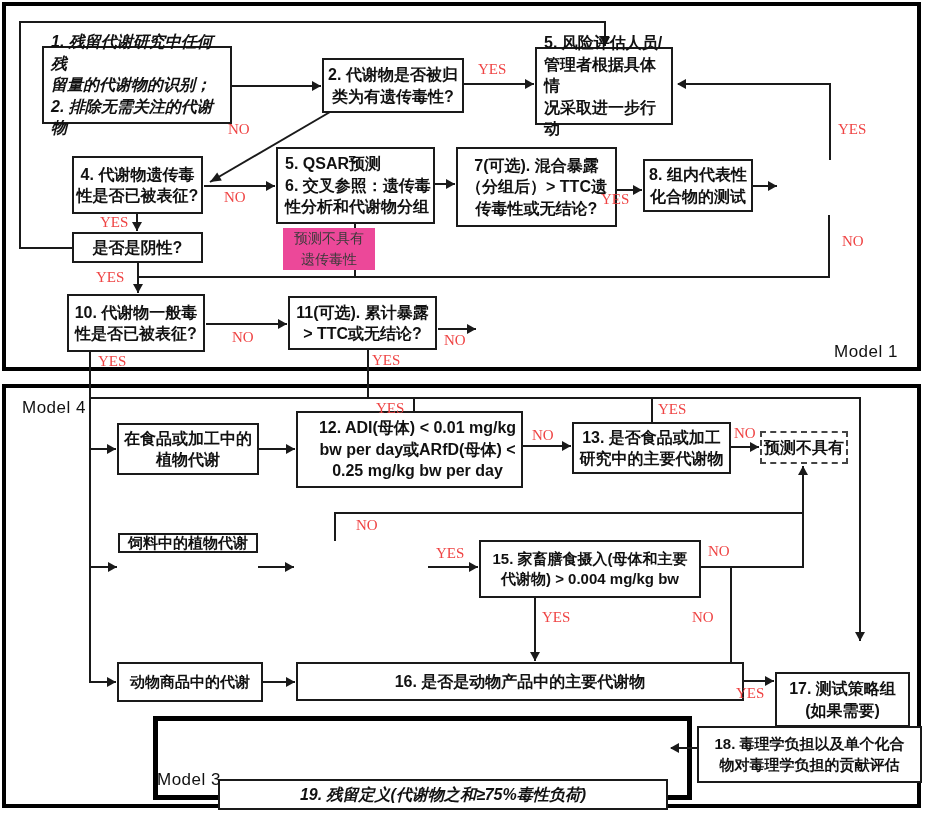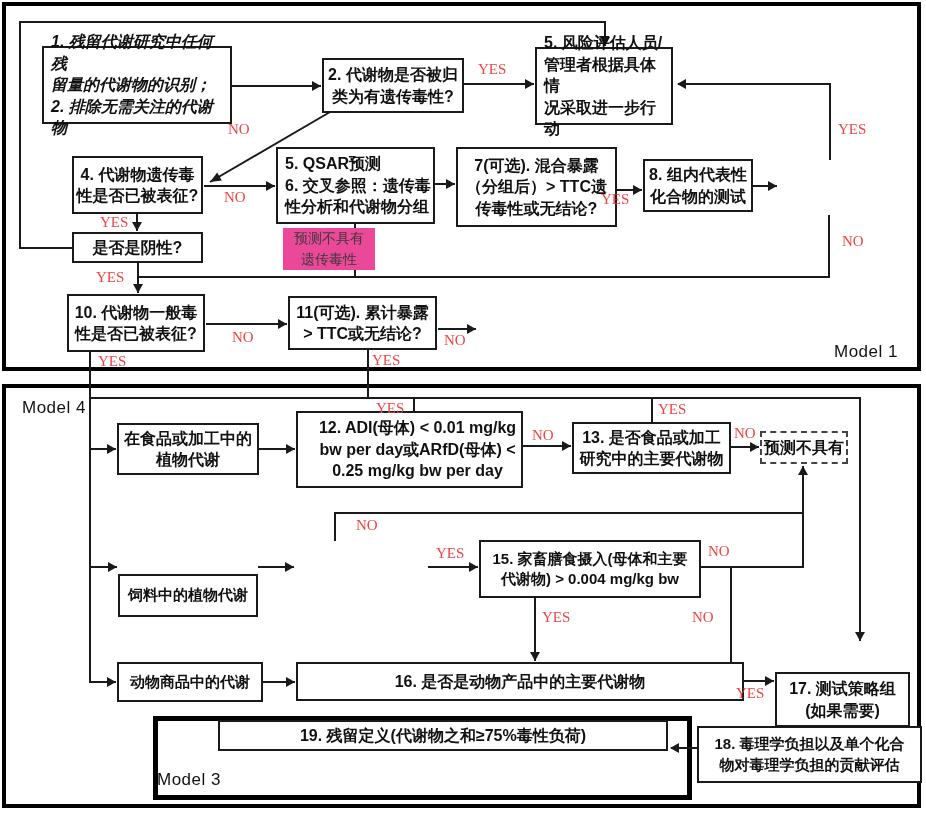--- a/index.html
+++ b/index.html
@@ -145,31 +145,31 @@
 &gt; TTC或无结论?</div>
 
   <div class="node" style="left:117px;top:423px;width:142px;height:52px;">在食品或加工中的
 植物代谢</div>
   <div class="node" style="left:296px;top:411px;width:227px;height:77px;padding-left:18px;">12. ADI(母体) &lt; 0.01 mg/kg
 bw per day或ARfD(母体) &lt;
 0.25 mg/kg bw per day</div>
   <div class="node" style="left:572px;top:422px;width:159px;height:52px;">13. 是否食品或加工
 研究中的主要代谢物</div>
   <div class="node dashed" style="left:760px;top:431px;width:88px;height:33px;">预测不具有</div>
-  <div class="node f15" style="left:118px;top:574px;width:140px;height:43px;">饲料中的植物代谢</div>
+  <div class="node f15" style="left:118px;top:533px;width:140px;height:20px;">饲料中的植物代谢</div>
   <div class="node f15" style="left:479px;top:540px;width:222px;height:58px;">15. 家畜膳食摄入(母体和主要
 代谢物) &gt; 0.004 mg/kg bw</div>
   <div class="node f15" style="left:117px;top:662px;width:146px;height:40px;">动物商品中的代谢</div>
   <div class="node" style="left:296px;top:662px;width:448px;height:39px;">16. 是否是动物产品中的主要代谢物</div>
   <div class="node" style="left:775px;top:672px;width:135px;height:55px;">17. 测试策略组
 (如果需要)</div>
   <div class="node f15" style="left:697px;top:726px;width:225px;height:57px;">18. 毒理学负担以及单个化合
 物对毒理学负担的贡献评估</div>
 
-  <div class="node" style="left:218px;top:720px;width:450px;height:31px;">19. 残留定义(代谢物之和≥75%毒性负荷)</div>
+  <div class="node" style="left:218px;top:779px;width:450px;height:31px;font-style:italic;">19. 残留定义(代谢物之和≥75%毒性负荷)</div>
 
   <div class="yn" style="left:478px;top:62px;">YES</div>
   <div class="yn" style="left:228px;top:122px;">NO</div>
   <div class="yn" style="left:224px;top:190px;">NO</div>
   <div class="yn" style="left:100px;top:215px;">YES</div>
   <div class="yn" style="left:96px;top:270px;">YES</div>
   <div class="yn" style="left:601px;top:192px;">YES</div>
   <div class="yn" style="left:838px;top:122px;">YES</div>
   <div class="yn" style="left:842px;top:234px;">NO</div>
   <div class="yn" style="left:232px;top:330px;">NO</div>

